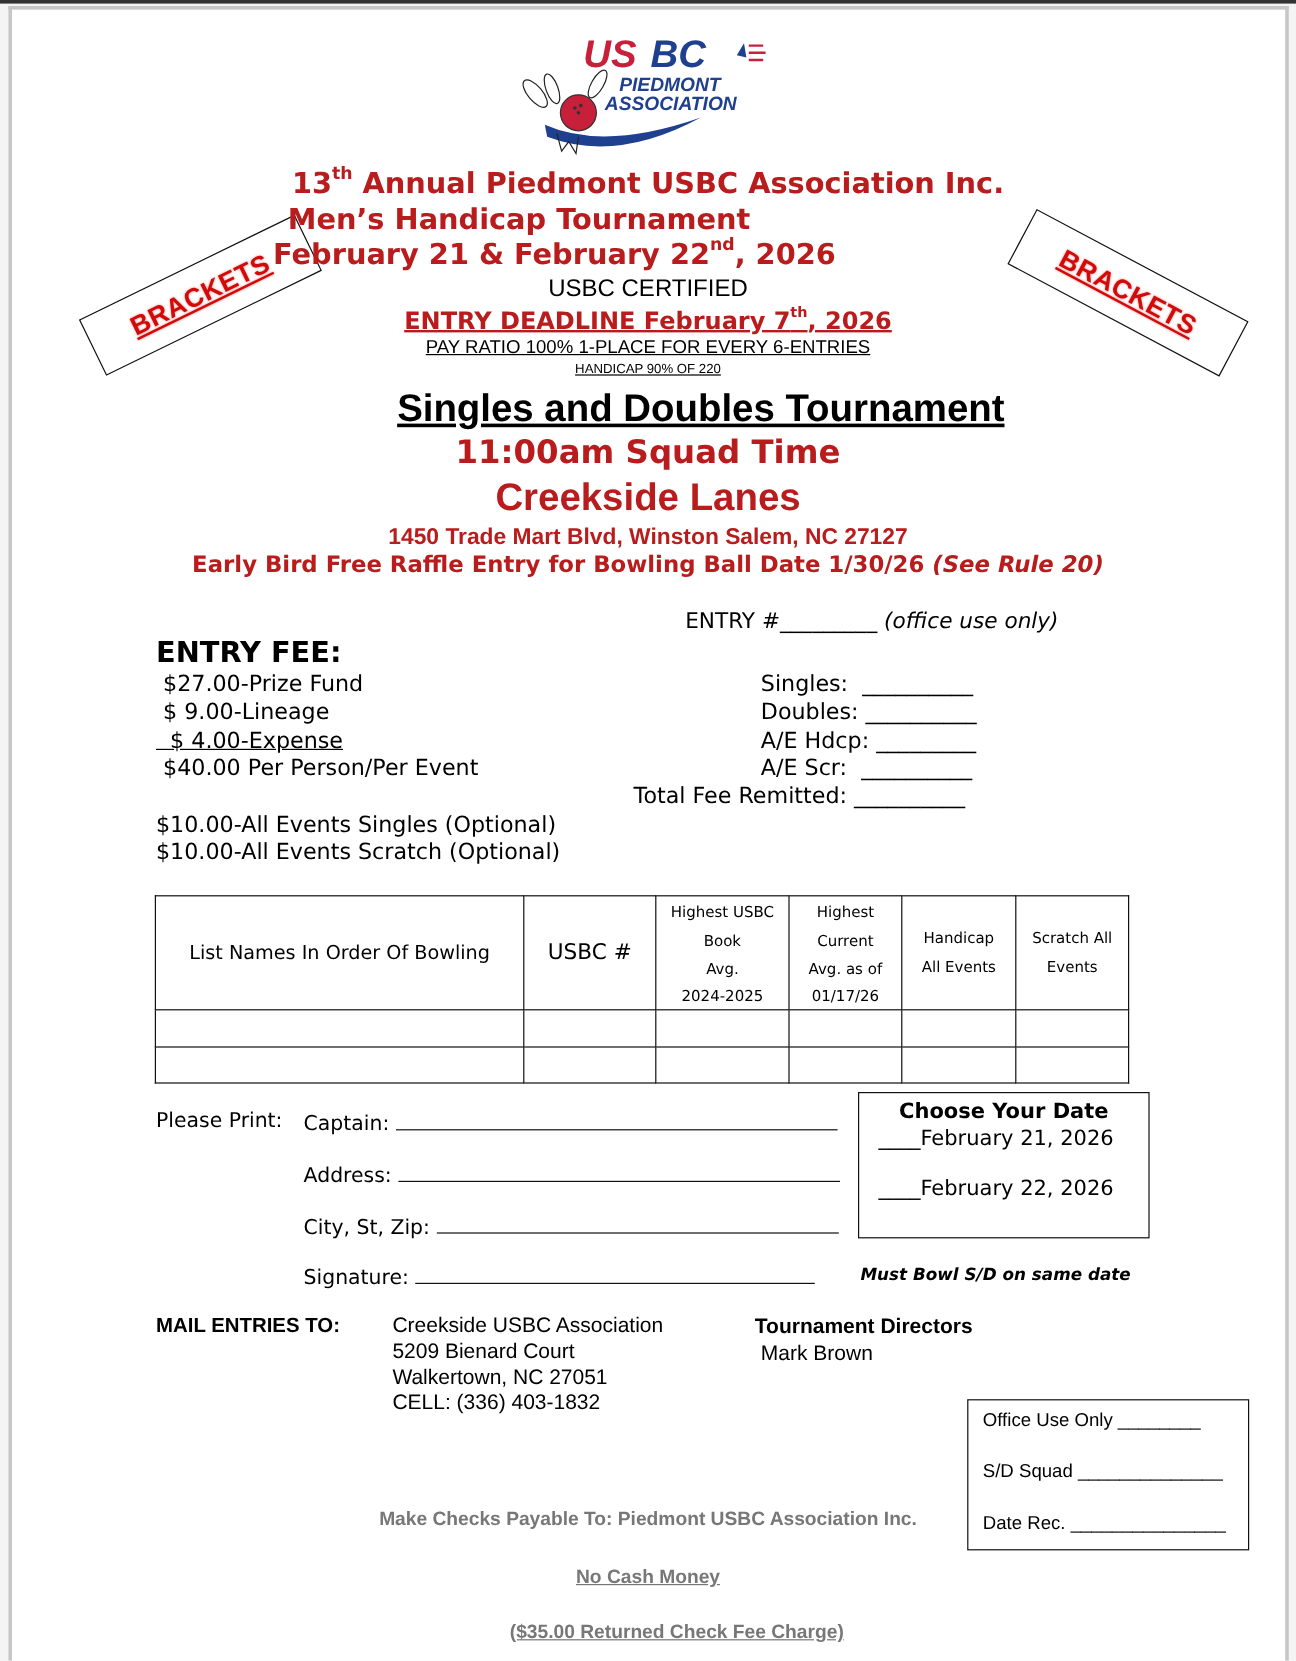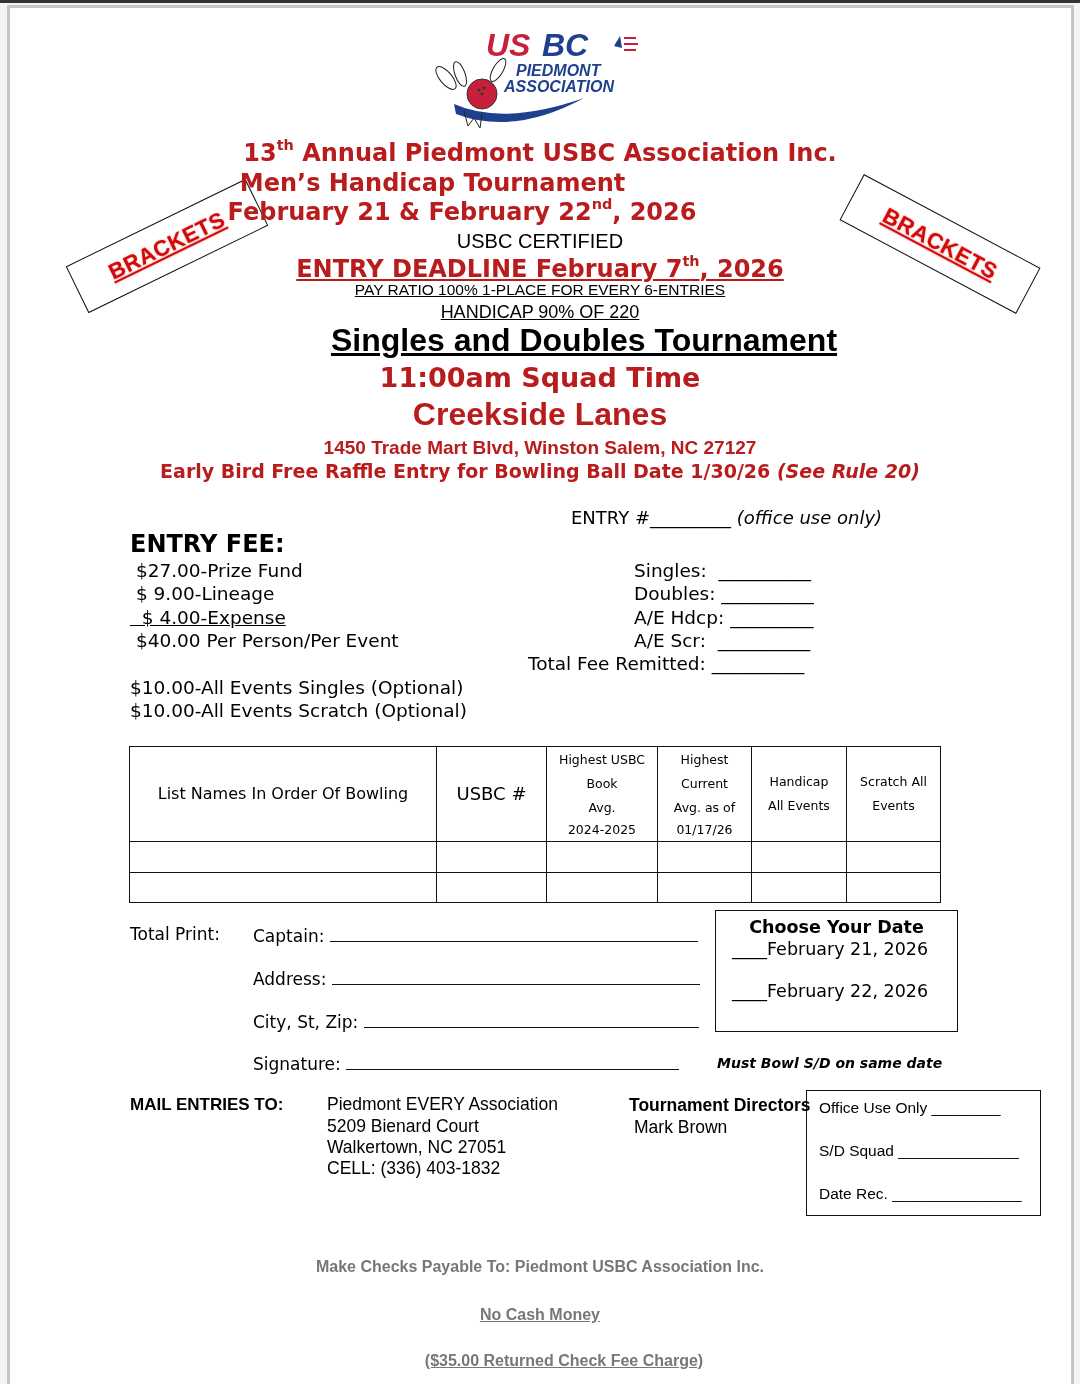--- a/index.html
+++ b/index.html
@@ -12,23 +12,23 @@
     border-top: 3px solid #c6c6c6;
   }
   .abs { position: absolute; }
   .center { text-align: center; }
   .hdr { font-family: "DejaVu Sans", sans-serif; font-weight: bold; color: #b91c1c; }
   .logo { left: 424px; top: 26px; width: 230px; height: 105px; }
   .t1 { left: 0; width: 1080px; top: 139px; font-size: 24px; }
   .t2 { left: 0; width: 865px; top: 169px; font-size: 24px; }
   .t3 { left: 0; width: 924px; top: 198px; font-size: 24px; }
   .t4 { left: 0; width: 1080px; top: 230px; font-size: 20px; font-weight: normal; font-family: "Liberation Sans", sans-serif; }
-  .t5 { left: 0; width: 1080px; top: 255px; font-size: 24px; text-decoration: underline; }
+  .t5 { left: 0; width: 1080px; top: 255px; font-size: 20px; text-decoration: underline; }
   .t6 { left: 0; width: 1080px; top: 281px; font-size: 15.5px; text-decoration: underline; font-family: "Liberation Sans", sans-serif; }
-  .t7 { left: 0; width: 1080px; top: 302px; font-size: 18px; text-decoration: underline; font-family: "Liberation Sans", sans-serif; }
+  .t7 { left: 0; width: 1080px; top: 302px; font-size: 11px; text-decoration: underline; font-family: "Liberation Sans", sans-serif; }
   sup { font-size: 0.6em; vertical-align: top; position: relative; top: -2px; }
   .t8 { left: 0; width: 1080px; top: 322px; font-size: 32px; text-decoration: underline; font-family: "Liberation Sans", sans-serif; font-weight: bold; margin-left: 44px; }
   .t9 { left: 0; width: 1080px; top: 362px; font-size: 27px; font-family: "DejaVu Sans", sans-serif; }
   .t10 { left: 0; width: 1080px; top: 396px; font-size: 32px; font-family: "Liberation Sans", sans-serif; }
   .t11 { left: 0; width: 1080px; top: 437px; font-size: 19px; font-family: "Liberation Sans", sans-serif; text-align: center; }
   .t12 { left: 0; width: 1080px; top: 460px; font-size: 19px; }
   .t12 i { font-style: italic; }
   .bracket-box {
     width: 200px; height: 52px; border: 1.5px solid #111; background: #fff;
     display: flex; align-items: center; justify-content: center;
@@ -49,21 +49,21 @@
   .form-line { font-size: 17px; white-space: pre; }
   .uline { display: inline-block; border-bottom: 1.2px solid #111; height: 18px; vertical-align: baseline; }
   .datebox { left: 715px; top: 910px; width: 243px; height: 122px; border: 1.5px solid #111; }
   .datebox .ttl { position: absolute; left: 0; width: 100%; top: 6px; text-align: center; font-weight: bold; font-size: 17.5px; }
   .datebox .opt { position: absolute; left: 16px; font-size: 17.5px; }
   .must { left: 717px; top: 1055px; font-size: 14px; font-weight: bold; font-style: italic; }
   .mail-h { left: 130px; top: 1095px; font-size: 17px; font-weight: bold; font-family: "Liberation Sans", sans-serif; }
   .mail-l { left: 327px; font-size: 17.5px; font-family: "Liberation Sans", sans-serif; }
   .dir-h { left: 629px; top: 1095px; font-size: 17.5px; font-weight: bold; font-family: "Liberation Sans", sans-serif; }
   .dir-n { left: 634px; top: 1117px; font-size: 17.5px; font-family: "Liberation Sans", sans-serif; }
-  .office { left: 806px; top: 1090px; width: 235px; height: 126px; border: 1.3px solid #111; font-family: "Liberation Sans", sans-serif; font-size: 15.5px; }
+  .office { left: 806px; top: 1166px; width: 235px; height: 126px; border: 1.3px solid #111; font-family: "Liberation Sans", sans-serif; font-size: 15.5px; }
   .office div { position: absolute; left: 12px; white-space: pre; }
   .pay { left: 0; width: 1080px; text-align: center; color: #777; font-weight: bold; font-family: "Liberation Sans", sans-serif; font-size: 16px; }
   .pay.u { text-decoration: underline; }
 </style>
 </head>
 <body>
 
 <div class="topbar"></div>
 <div class="page"></div>
 
@@ -165,35 +165,35 @@
     <td></td>
         <td></td>
         <td></td>
         <td></td>
         <td></td>
         <td></td>
   </tr>
 </tbody>
   </table>
 
-<div class="abs form-line" style="left:130px; top:924px;">Total Print:</div>
+<div class="abs form-line" style="left:130px; top:924px;">Please Print:</div>
 <div class="abs form-line" style="left:253px; top:924px;"><span>Captain:</span> <span class="uline" style="width:368px;"></span></div>
 <div class="abs form-line" style="left:253px; top:967px;"><span>Address:</span> <span class="uline" style="width:368px;"></span></div>
 <div class="abs form-line" style="left:253px; top:1010px;"><span>City, St, Zip:</span> <span class="uline" style="width:335px;"></span></div>
 <div class="abs form-line" style="left:253px; top:1052px;"><span>Signature:</span> <span class="uline" style="width:333px;"></span></div>
 
 <div class="abs datebox">
   <div class="ttl">Choose Your Date</div>
   <div class="opt" style="top:28px;">____February 21, 2026</div>
   <div class="opt" style="top:70px;">____February 22, 2026</div>
 </div>
 <div class="abs must">Must Bowl S/D on same date</div>
 
 <div class="abs mail-h">MAIL ENTRIES TO:</div>
-<div class="abs mail-l" style="top:1094px;">Piedmont EVERY Association</div>
+<div class="abs mail-l" style="top:1094px;">Creekside USBC Association</div>
 <div class="abs mail-l" style="top:1116px;">5209 Bienard Court</div>
 <div class="abs mail-l" style="top:1137px;">Walkertown, NC 27051</div>
 <div class="abs mail-l" style="top:1158px;">CELL: (336) 403-1832</div>
 
 <div class="abs dir-h">Tournament Directors</div>
 <div class="abs dir-n">Mark Brown</div>
 
 <div class="abs office">
   <div style="top:8px;">Office Use Only ________</div>
   <div style="top:51px;">S/D Squad ______________</div>

